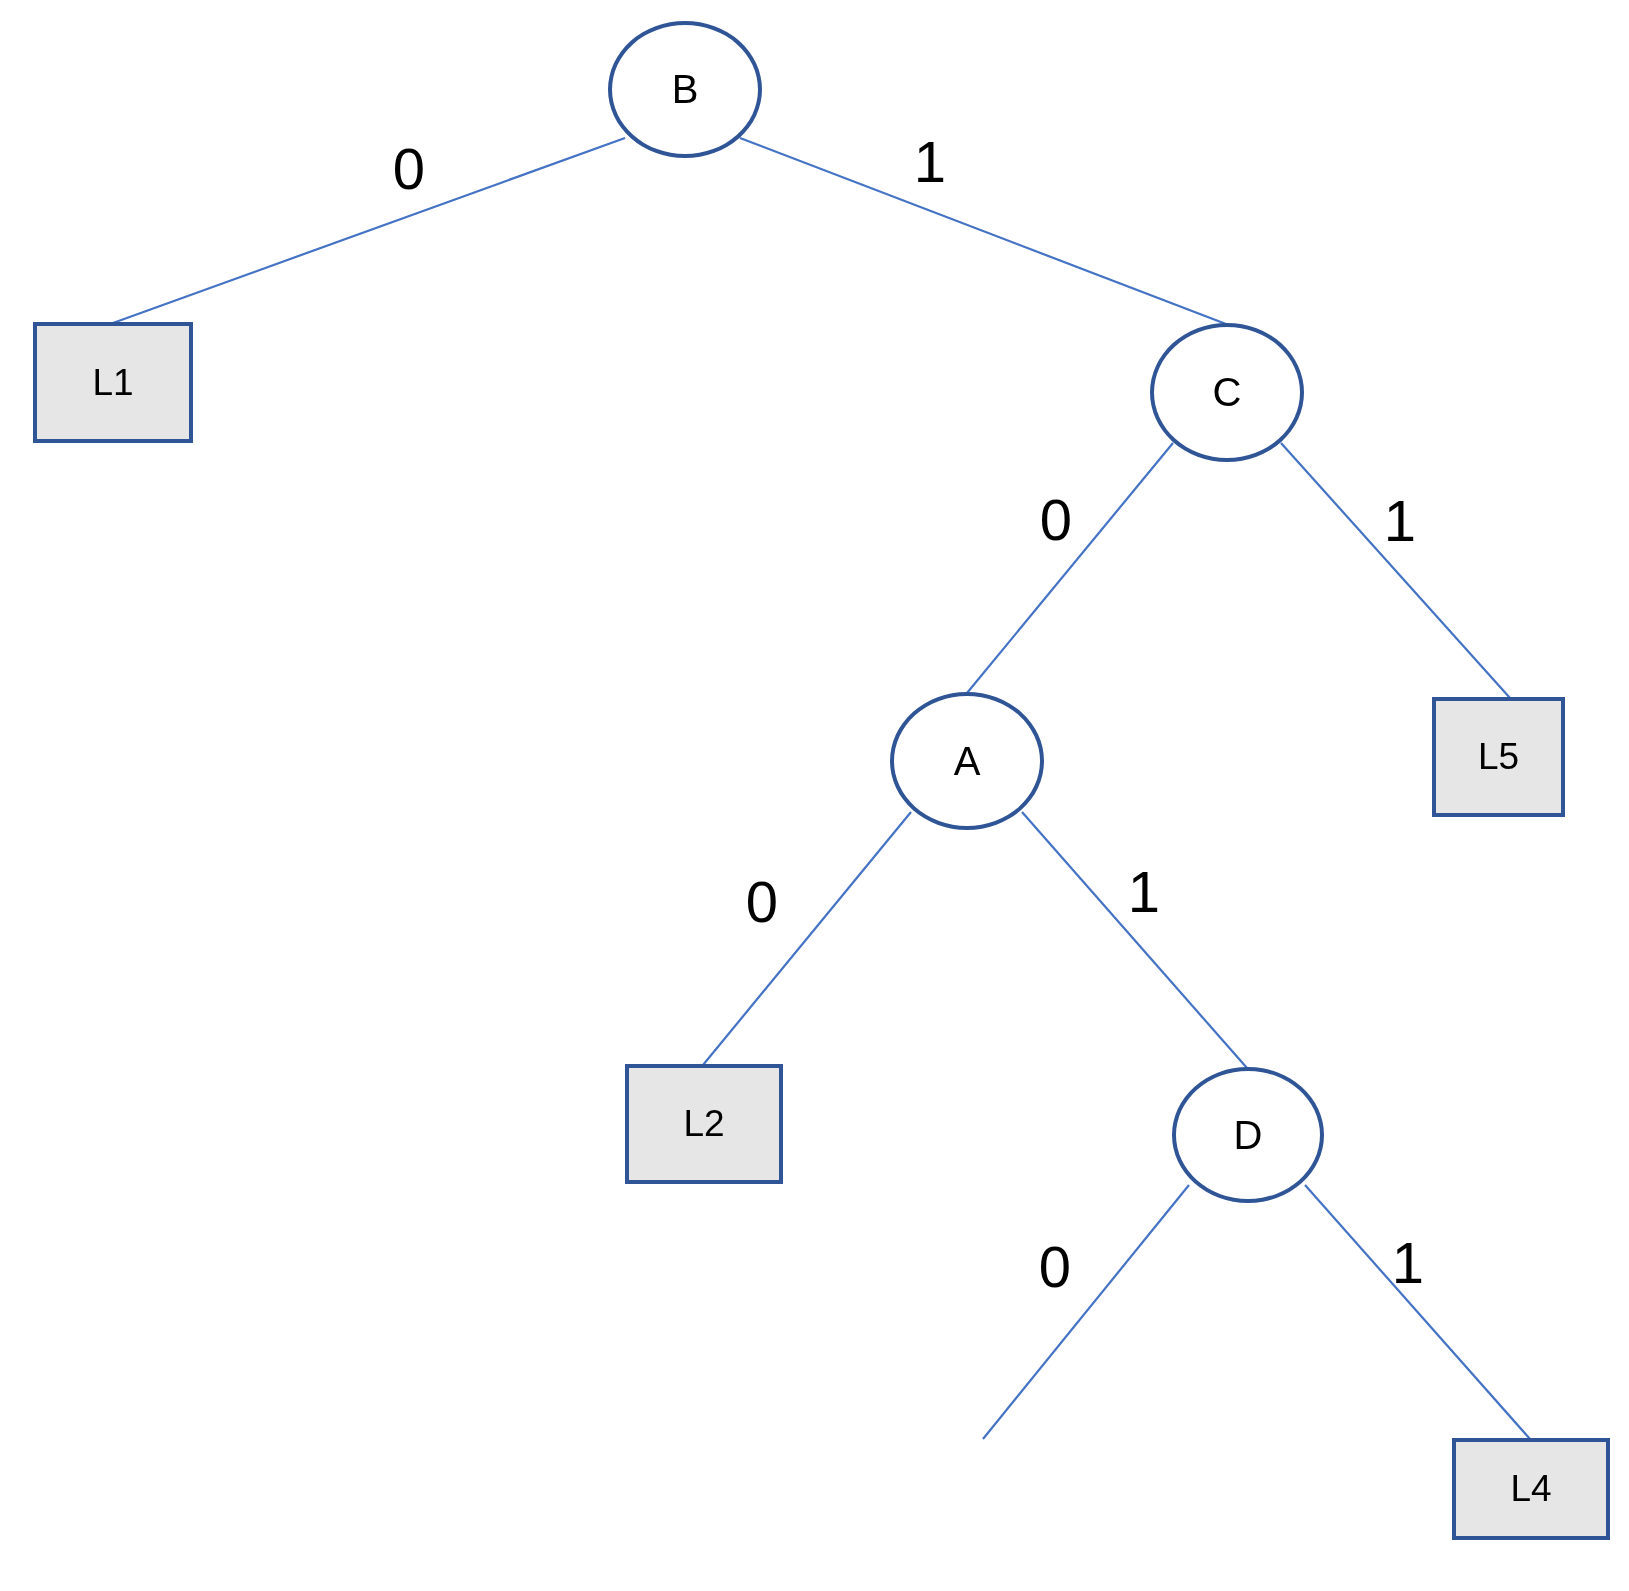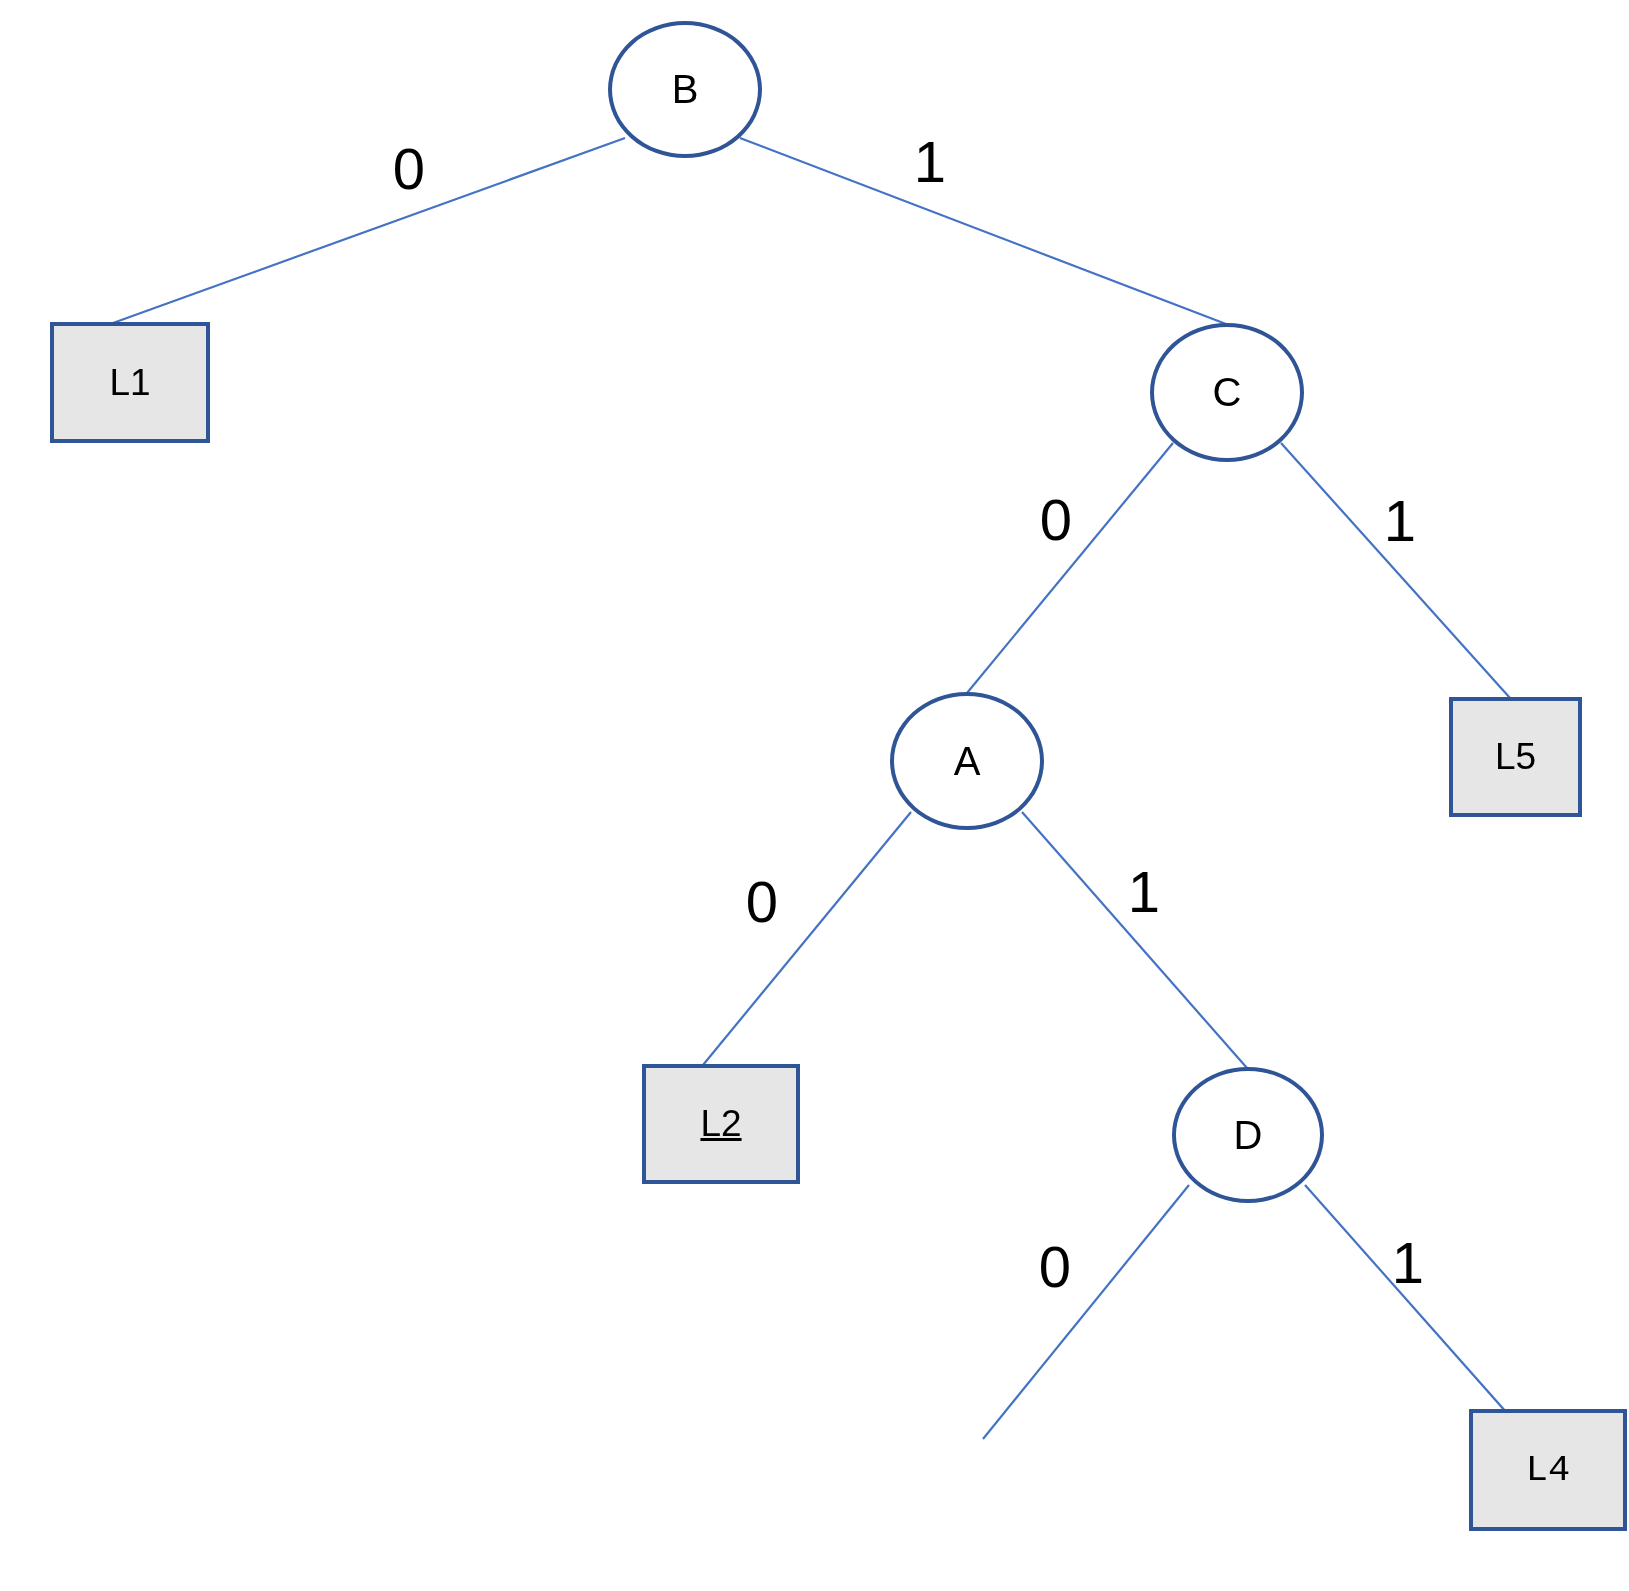--- a/index.html
+++ b/index.html
@@ -43,21 +43,20 @@
   .circle-node {
     background: #fff;
     border: 4px solid var(--node-border);
     border-radius: 50%;
     font-size: 40px;
   }
   .leaf-node {
     background: var(--leaf-fill);
     border: 4px solid var(--node-border);
     font-size: 37px;
-    margin-left: 17px;
   }
   .edge-bit {
     position: absolute;
     width: 80px;
     height: 80px;
     display: flex;
     align-items: center;
     justify-content: center;
     font-size: 58px;
     color: var(--label-text);
@@ -92,26 +91,26 @@
   </div>
 
   <div class="tnode circle-node" style="left:1172px; top:1067px; width:152px; height:136px;">
     <span>D</span>
   </div>
 
   <div class="tnode leaf-node" style="left:33px; top:322px; width:160px; height:121px;">
     <span>L1</span>
   </div>
 
-  <div class="tnode leaf-node" style="left:625px; top:1064px; width:158px; height:120px;text-decoration:underline;">
+  <div class="tnode leaf-node" style="left:625px; top:1064px; width:158px; height:120px;">
     <span>L2</span>
   </div>
 
 
-  <div class="tnode leaf-node" style="left:1452px; top:1409px; width:158px; height:122px;font-family:Liberation Mono, monospace;">
+  <div class="tnode leaf-node" style="left:1452px; top:1438px; width:158px; height:102px;">
     <span>L4</span>
   </div>
 
   <div class="tnode leaf-node" style="left:1432px; top:697px; width:133px; height:120px;">
     <span>L5</span>
   </div>
 
   <div class="edge-bit" style="left:369px; top:128px;">0</div>
   <div class="edge-bit" style="left:890px; top:121px;">1</div>
   <div class="edge-bit" style="left:1016px; top:479px;">0</div>

